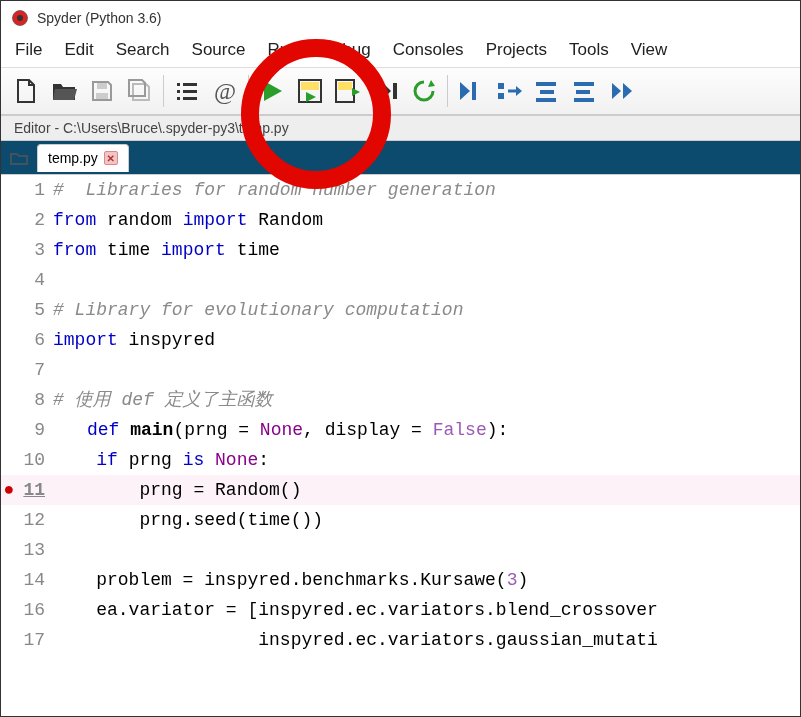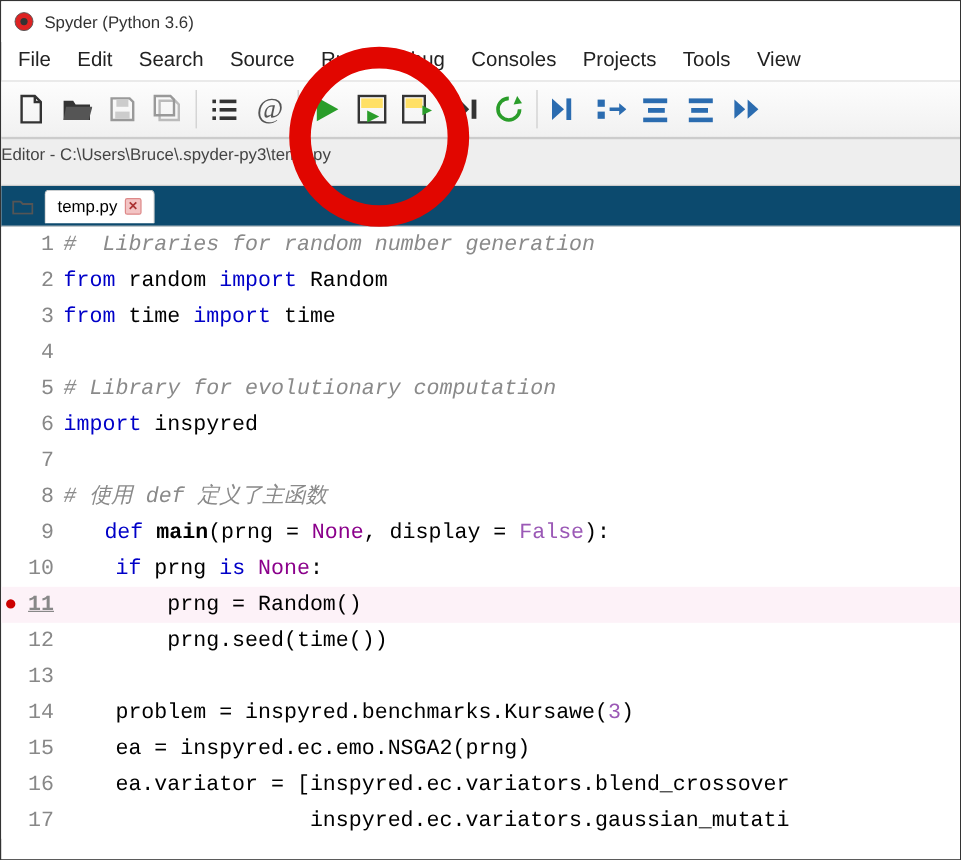--- a/index.html
+++ b/index.html
@@ -48,24 +48,24 @@
     display: flex; align-items: center; justify-content: center;
     border-radius: 3px;
   }
   .toolbar .sep {
     width: 1px; height: 32px; background: #ccc; margin: 0 4px;
   }
   .editor-path {
     background: #eee;
     border-top: 1px solid #ccc;
     border-bottom: 1px solid #ccc;
-    padding: 4px 0;
+    padding: 4px 13px;
     font-size: 14px;
     color: #444;
-    height: 40px;
+    height: 26px;
   }
   .tabbar {
     display: flex;
     align-items: center;
     background: #0c4a6e;
     border-bottom: 1px solid #ccc;
     height: 34px;
     padding-left: 6px;
   }
   .tabbar .folder-icon { width: 24px; display:flex; align-items:center; justify-content:center; }
@@ -281,18 +281,17 @@
     <div class="code-line"><div class="gutter-bp"></div><div class="gutter-ln">5</div><div class="code"><span class="c-comment"># Library for evolutionary computation</span></div></div>
     <div class="code-line"><div class="gutter-bp"></div><div class="gutter-ln">6</div><div class="code"><span class="c-kw">import</span> inspyred</div></div>
     <div class="code-line"><div class="gutter-bp"></div><div class="gutter-ln">7</div><div class="code"> </div></div>
     <div class="code-line"><div class="gutter-bp"></div><div class="gutter-ln">8</div><div class="code"><span class="c-comment"># 使用 def 定义了主函数</span></div></div>
     <div class="code-line"><div class="gutter-bp"></div><div class="gutter-ln">9</div><div class="code"><span class="c-def">def</span> <span class="c-fn">main</span>(prng = <span class="c-builtin">None</span>, display = <span class="c-const">False</span>):</div></div>
     <div class="code-line"><div class="gutter-bp"></div><div class="gutter-ln">10</div><div class="code">    <span class="c-kw">if</span> prng <span class="c-kw">is</span> <span class="c-builtin">None</span>:</div></div>
     <div class="code-line hl-line"><div class="gutter-bp"><span class="bp-dot">●</span></div><div class="gutter-ln bp-line">11</div><div class="code">        prng = Random()</div></div>
     <div class="code-line"><div class="gutter-bp"></div><div class="gutter-ln">12</div><div class="code">        prng.seed(time())</div></div>
     <div class="code-line"><div class="gutter-bp"></div><div class="gutter-ln">13</div><div class="code"> </div></div>
     <div class="code-line"><div class="gutter-bp"></div><div class="gutter-ln">14</div><div class="code">    problem = inspyred.benchmarks.Kursawe(<span class="c-num">3</span>)</div></div>
-    <div class="code-line"><div class="gutter-bp"></div><div class="gutter-ln">15</div><div class="code">    ea = inspyred.ec.emo.NSGA2(prng)</div></div>
     <div class="code-line"><div class="gutter-bp"></div><div class="gutter-ln">16</div><div class="code">    ea.variator = [inspyred.ec.variators.blend_crossover</div></div>
     <div class="code-line"><div class="gutter-bp"></div><div class="gutter-ln">17</div><div class="code">                   inspyred.ec.variators.gaussian_mutati</div></div>
   </div>
 
 <div class="red-circle"></div>
 
 </body></html>

